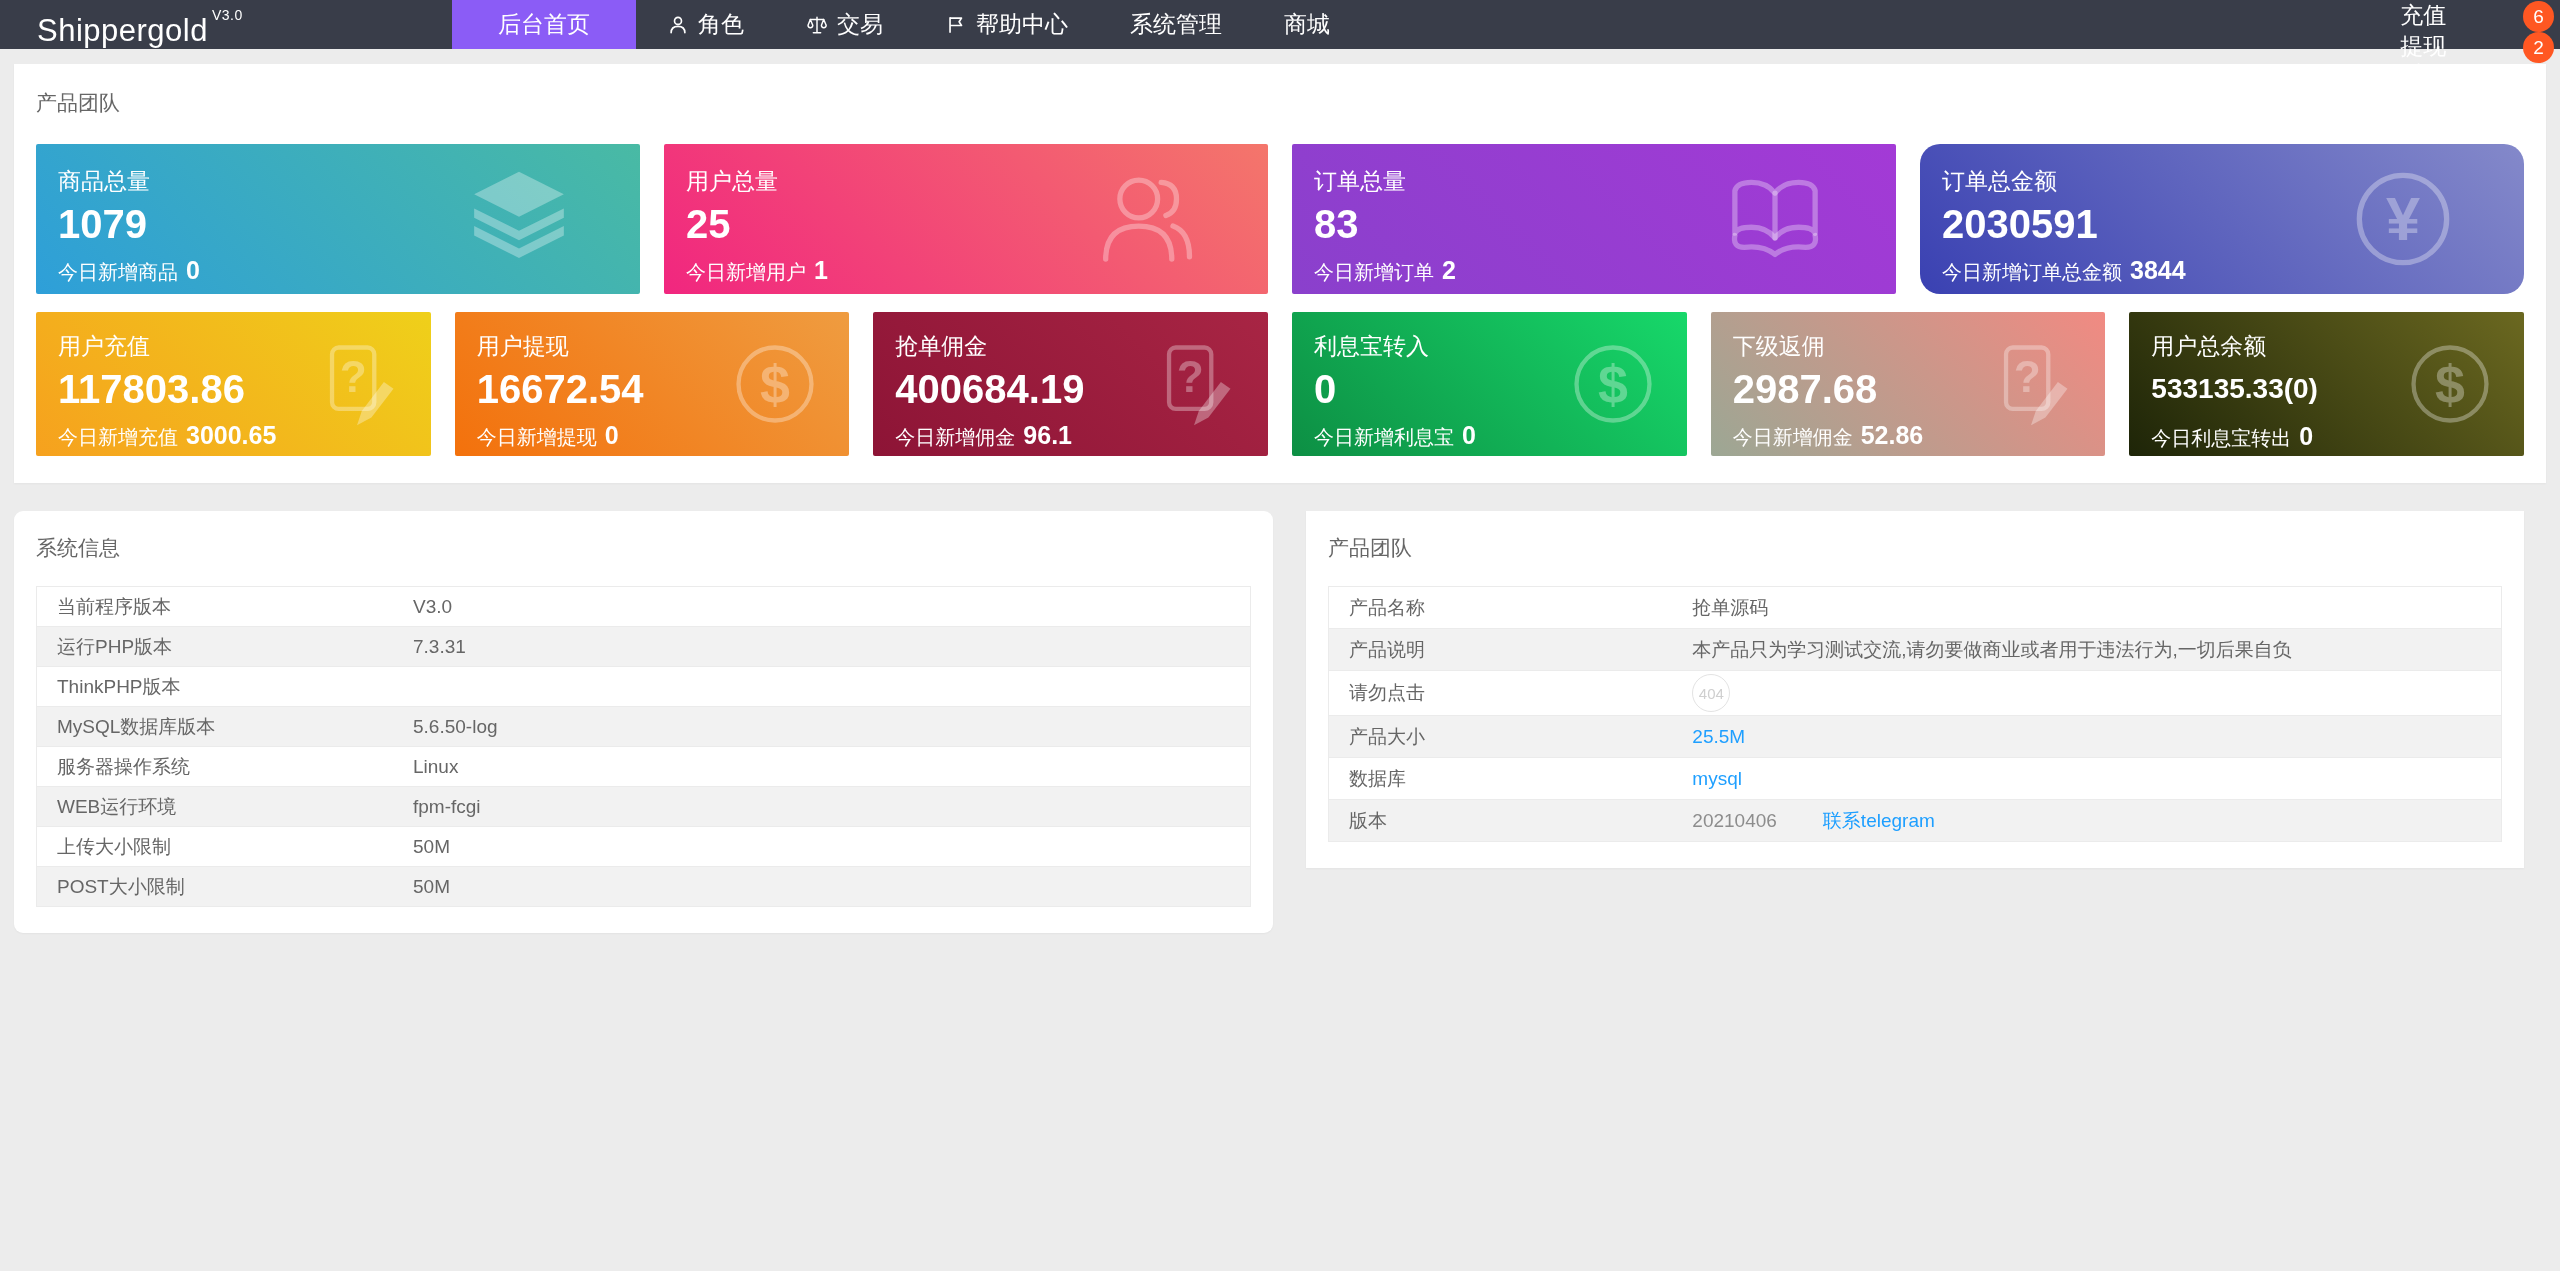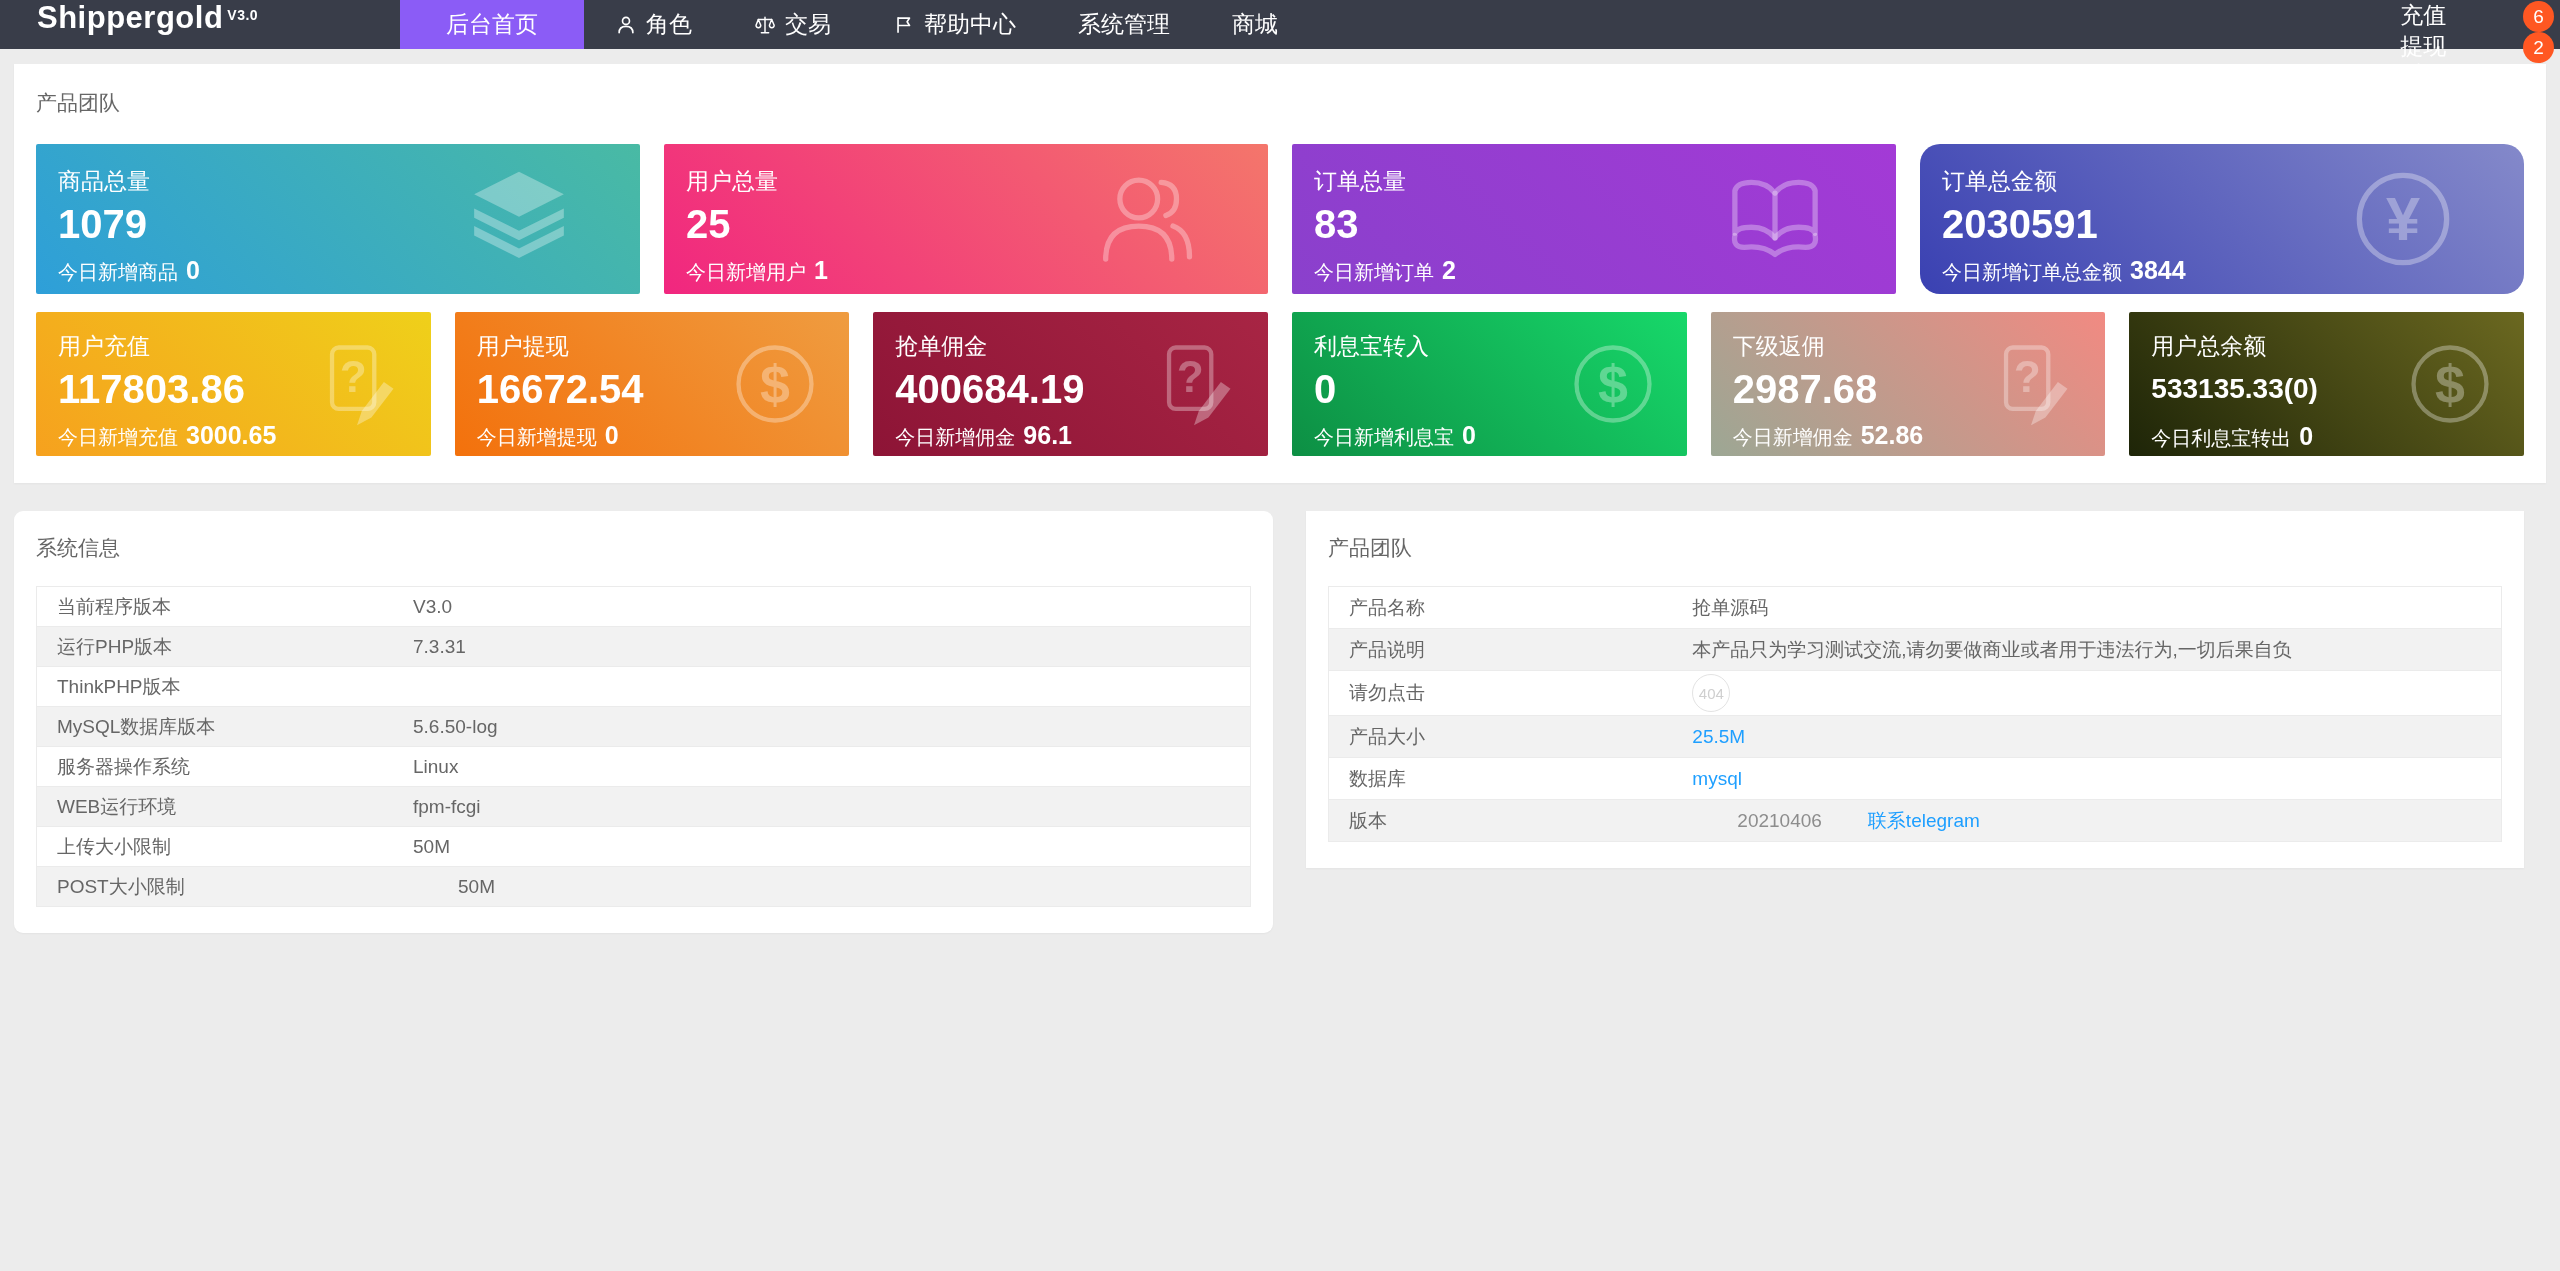--- a/index.html
+++ b/index.html
@@ -1,20 +1,20 @@
 <!DOCTYPE html>
 <html><head>
 <meta charset="utf-8">
 <style>
   html,body{margin:0;padding:0;width:2560px;height:1271px;overflow:hidden;
     background:#ececec;font-family:"Liberation Sans","DejaVu Sans",sans-serif;}
   
   .navbar{height:49px;background:#393D49;display:flex;align-items:stretch;}
-  .brand{width:400px;box-sizing:border-box;display:flex;align-items:flex-start;
-    padding-left:37px;color:#fff;font-size:31px;font-weight:700;letter-spacing:.5px;}
+  .brand{width:452px;box-sizing:border-box;display:flex;align-items:flex-end;
+    padding-left:37px;color:#fff;font-size:31px;font-weight:400;letter-spacing:.5px;}
   .brand .sup{font-size:14px;margin-left:4px;align-self:flex-start;margin-top:7px;}
   .nav-menu{display:flex;align-items:stretch;}
   .nav-item{display:flex;align-items:center;gap:9px;padding:0 31px;font-size:23px;
     color:#fff;cursor:pointer;white-space:nowrap;}
   .nav-item.active{background:#8b5cf6;padding:0 46px;}
   .nav-right{margin-left:auto;display:flex;align-items:stretch;flex-direction:column;}
   .nav-right-item{position:relative;display:flex;align-items:center;gap:9px;
     padding:0 34px;font-size:23px;color:#fff;cursor:pointer;}
   .nav-right-item.last{padding-right:38px;}
   .badge{position:absolute;top:1px;right:6px;background:#FF5722;color:#fff;
@@ -47,21 +47,21 @@
   
   .bottom{display:flex;align-items:flex-start;gap:33px;margin-top:28px;}
   .b-panel{box-sizing:border-box;padding:23px 22px 26px;}
   .b-panel.sys{width:1259px;flex:none;border-radius:9px;}
   .b-panel.prod{width:1218px;flex:none;}
   .b-title{font-size:21px;color:#666;margin-bottom:24px;}
   .tbl{border:1px solid #ebebeb;}
   .trow{display:flex;align-items:center;min-height:39px;border-bottom:1px solid #ebebeb;
     font-size:19px;color:#666;}
   .prod .trow{min-height:41px;}
-  .trow:last-child{border-bottom:none;gap:45px;}
+  .trow:last-child{border-bottom:none;}
   .trow:nth-child(even){background:#f2f2f2;}
   .trow .tl{width:31%;padding-left:20px;box-sizing:border-box;}
   .trow .tv{flex:1;display:flex;align-items:center;}
   .lnk{color:#1E9FFF;text-decoration:none;cursor:pointer;}
   .ver-num{color:#8d8d8d;margin-right:46px;}
   .c404{display:inline-flex;align-items:center;justify-content:center;width:36px;height:36px;
     border:1px solid #e3e3e3;border-radius:50%;color:#cfcfcf;font-size:15px;margin:3px 0;
     cursor:pointer;}
 </style>
 </head>

